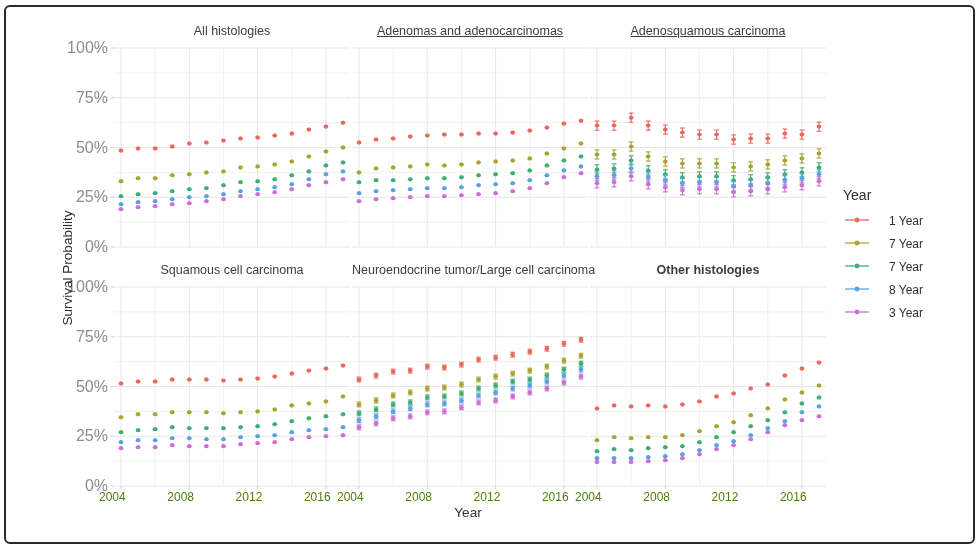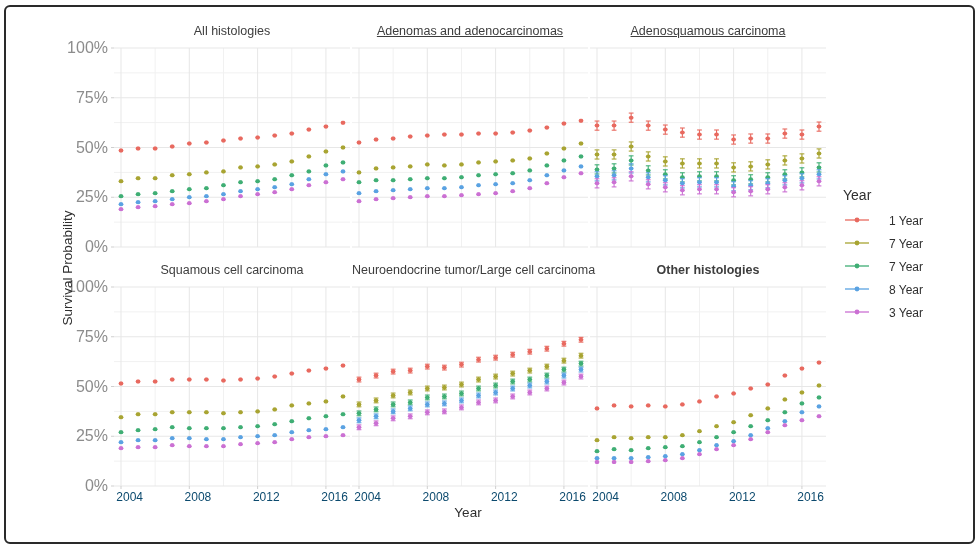--- a/index.html
+++ b/index.html
@@ -14,21 +14,21 @@
   .facet-title{
     position:absolute;text-align:center;font-size:12.5px;color:#3d3d3d;
     height:16px;line-height:16px;white-space:nowrap;
   }
   .facet-plot{position:absolute;overflow:visible;}
   .ytick{
     position:absolute;text-align:right;font-size:16px;color:#8c8c8c;
     width:44px;height:14px;line-height:14px;
   }
   .xtick{
-    position:absolute;text-align:right;font-size:12px;color:#0c4a6e;
+    position:absolute;text-align:left;font-size:12px;color:#4d7c0f;
     width:44px;height:14px;line-height:14px;
   }
   .y-axis-title{
     position:absolute;left:-31px;top:259px;width:200px;height:18px;
     text-align:center;font-size:13.5px;color:#2f2f2f;
     transform:rotate(-90deg);transform-origin:center center;
   }
   .x-axis-title{
     position:absolute;left:418px;top:505px;width:100px;height:18px;
     text-align:center;font-size:13.5px;color:#2f2f2f;

